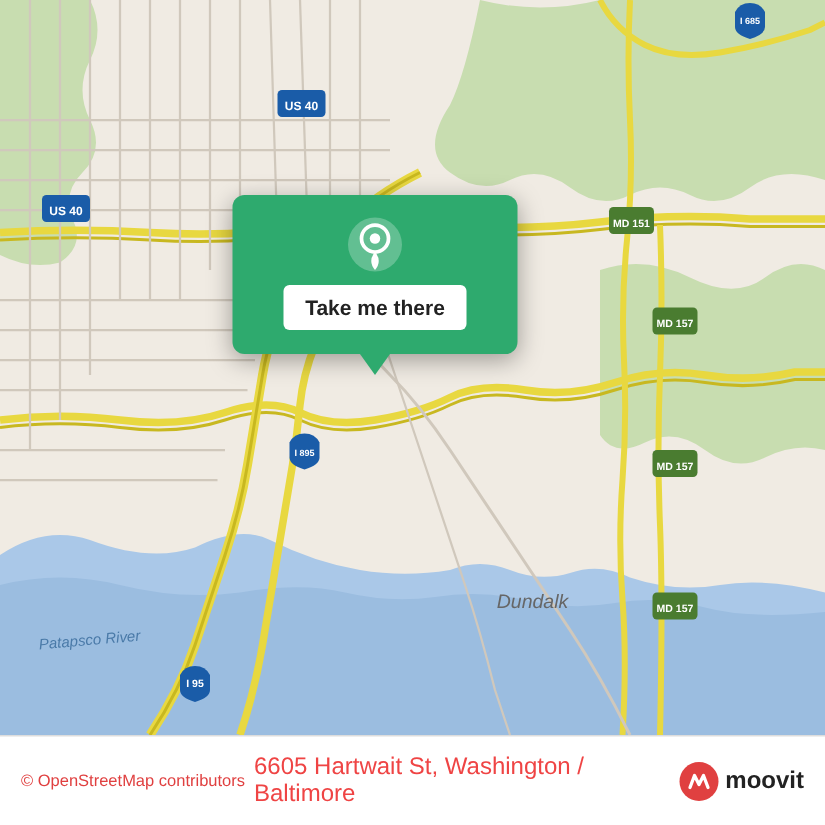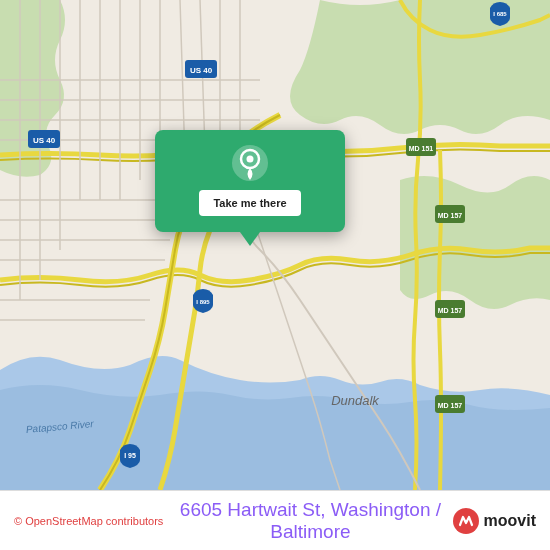--- a/index.html
+++ b/index.html
@@ -60,21 +60,21 @@
       height: 38px;
       margin-bottom: 8px;
     }
 
     #take-me-there-btn {
       background: white;
       color: #222;
       border: none;
       border-radius: 4px;
       padding: 7px 14px;
-      font-size: 11px;
+      font-size: 14px;
       font-weight: 600;
       cursor: pointer;
       white-space: nowrap;
     }
 
     
     #bottom-bar {
       width: 550px;
       height: 60px;
       background: white;
@@ -88,25 +88,25 @@
     #osm-credit {
       font-size: 11px;
       color: #555;
     }
 
     #osm-credit span {
       color: #e04040;
     }
 
     #address-text {
-      font-size: 19px;
-      color: #8b5cf6;
+      font-size: 16px;
+      color: #ef4444;
       font-weight: 500;
       flex: 1;
-      text-align: center;
+      text-align: left;
       padding-left: 6px;
     }
 
     #moovit-logo {
       display: flex;
       align-items: center;
       gap: 4px;
       text-align: right;
     }
 

